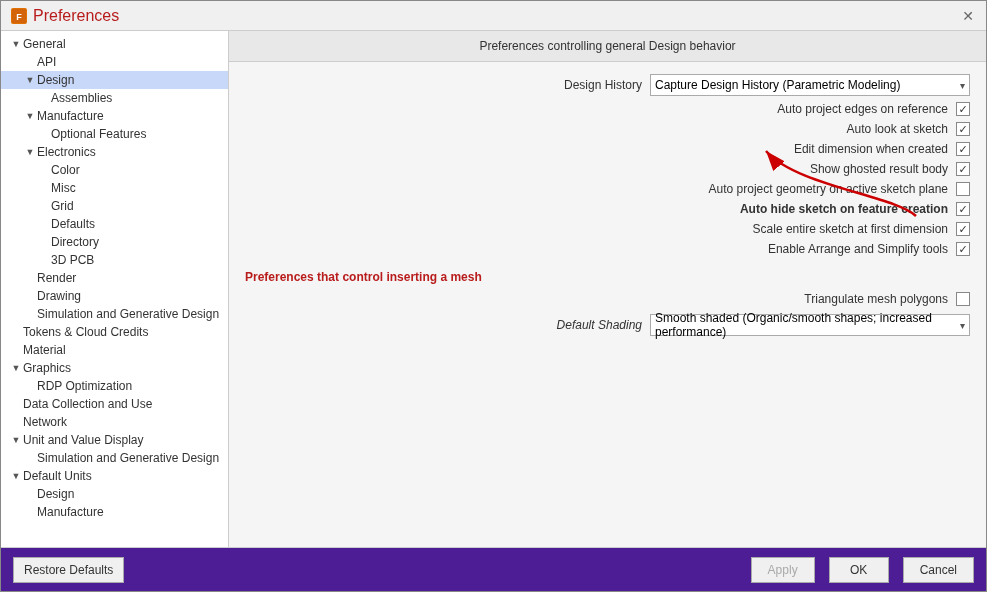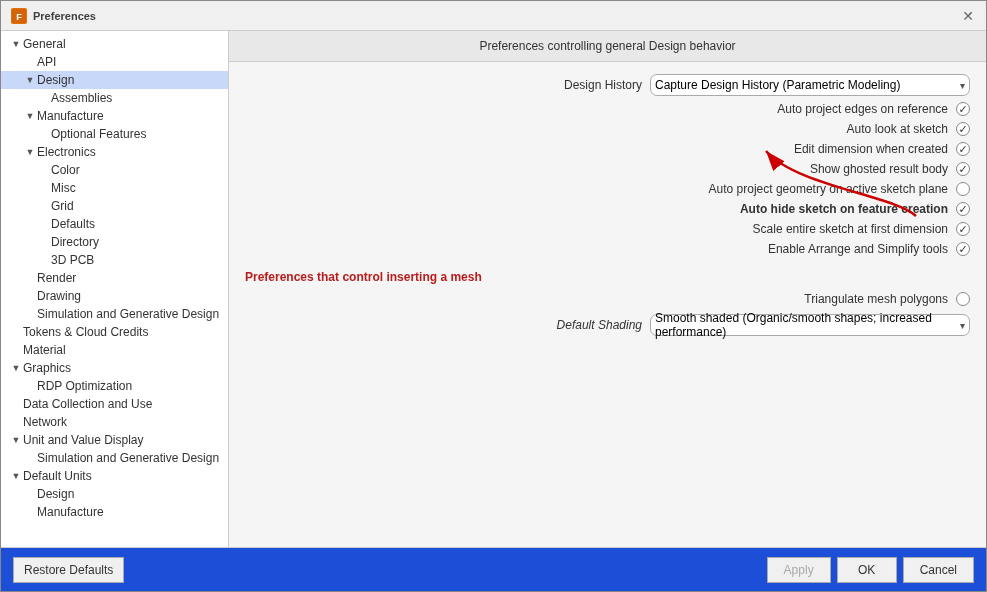--- a/index.html
+++ b/index.html
@@ -43,23 +43,22 @@
       background: #e07000;
       border-radius: 2px;
       display: flex;
       align-items: center;
       justify-content: center;
       color: white;
       font-size: 10px;
       font-weight: bold;
     }
     .title-bar-title {
-      font-size: 11px;
-      color: #404040;
-      font-weight: bold;
+      font-size: 16px;
+      color: #b91c1c;
     }
     .title-bar-close {
       width: 16px;
       height: 16px;
       cursor: pointer;
       display: flex;
       align-items: center;
       justify-content: center;
       font-size: 14px;
       color: #666;
@@ -127,21 +126,20 @@
     }
     .form-label {
       text-align: right;
       padding-right: 8px;
       color: #333;
       font-size: 12px;
       flex: 0 0 auto;
     }
     .form-control {
       flex: 0 0 auto;
-      border-radius: 7px;
     }
     .dropdown-select {
       height: 22px;
       font-size: 12px;
       border: 1px solid #aaa;
       background: #fff;
       padding: 1px 4px;
       width: 320px;
       display: flex;
       align-items: center;
@@ -172,31 +170,31 @@
     .section-divider {
       margin: 14px 0 10px 0;
     }
     .mesh-section-title {
       font-size: 12px;
       font-weight: bold;
       color: #b91c1c;
       margin-bottom: 8px;
     }
     .footer {
-      background: #1d4ed8;
+      background: #4c1d95;
       border-top: 1px solid #ccc;
       padding: 8px 12px;
       display: flex;
       align-items: center;
       justify-content: space-between;
       height: 44px;
     }
     .footer-right {
       display: flex;
-      gap: 6px;
+      gap: 14px;
     }
     .btn {
       height: 26px;
       padding: 0 16px;
       font-size: 12px;
       border: 1px solid #aaa;
       background: #f0f0f0;
       cursor: pointer;
       color: #333;
       min-width: 60px;

